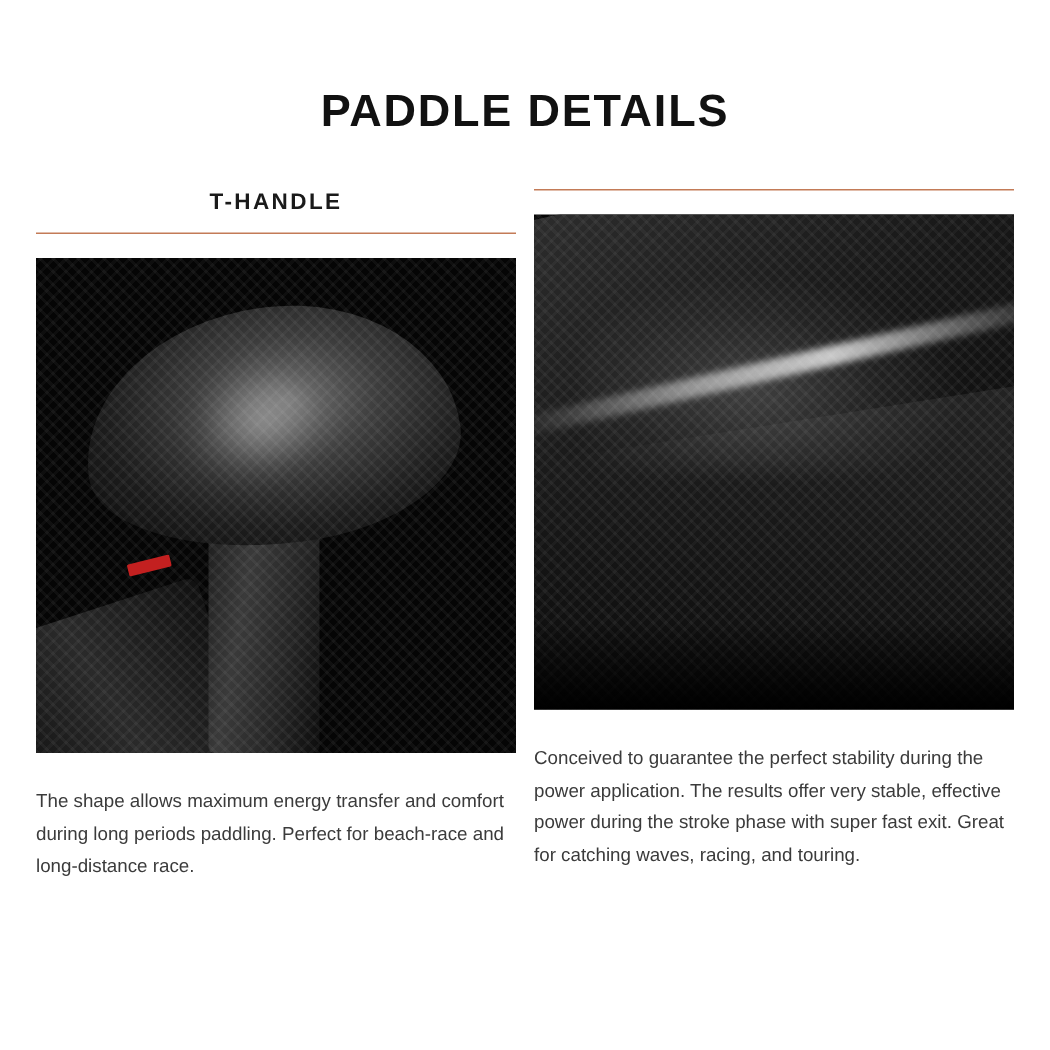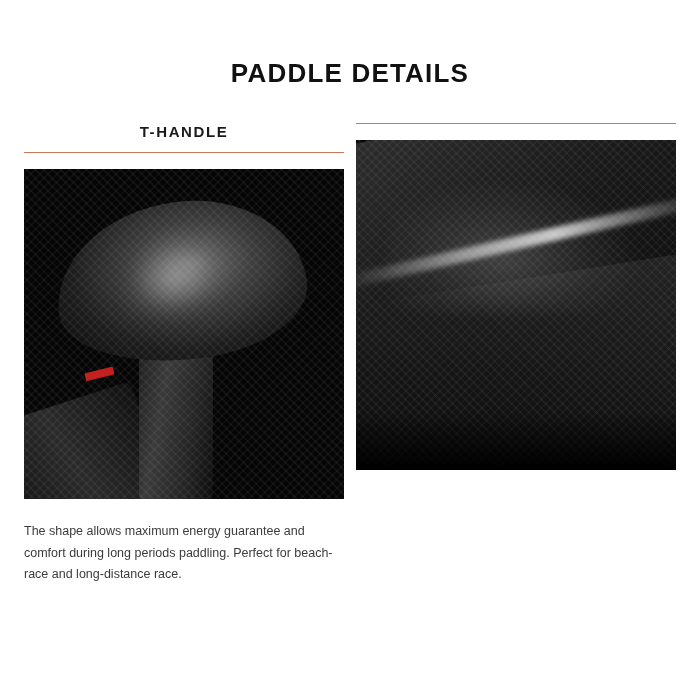--- a/index.html
+++ b/index.html
@@ -13,21 +13,21 @@
   }
   .page {
     position: relative;
     width: 700px;
     height: 700px;
     background: #ffffff;
     overflow: hidden;
   }
   .main-title {
     text-align: center;
-    font-size: 26px;
+    font-size: 30px;
     font-weight: bold;
     letter-spacing: 1.2px;
     color: #111111;
     margin: 0;
     padding-top: 58px;
     font-family: "Liberation Sans", sans-serif;
   }
   .columns {
     display: flex;
     flex-direction: row;
@@ -190,29 +190,30 @@
       <div class="col-title">T-HANDLE</div>
       <div class="rule"></div>
       <div class="photo">
         <div class="shaft-block"></div>
         <div class="handle-stem"></div>
         <div class="handle-top"></div>
         <div class="handle-sheen"></div>
         <div class="weave"></div>
         <div class="red-mark"></div>
       </div>
-      <p class="caption">The shape allows maximum energy guarantee and comfort during long periods paddling. Perfect for beach-race and long-distance race.</p>
+      <p class="caption">The shape allows maximum energy transfer and comfort during long periods paddling. Perfect for beach-race and long-distance race.</p>
     </div>
 
     <div class="column">
       <div class="rule"></div>
       <div class="photo">
         <div class="vs-face-a"></div>
         <div class="vs-face-b"></div>
         <div class="vs-ridge"></div>
         <div class="vs-glow"></div>
         <div class="weave"></div>
         <div class="vs-dark-bottom"></div>
       </div>
+      <p class="caption">Conceived to guarantee the perfect stability during the power application. The results offer very stable, effective power during the stroke phase with super fast exit. Great for catching waves, racing, and touring.</p>
     </div>
 
   </div>
 </div>
 
 </body></html>

